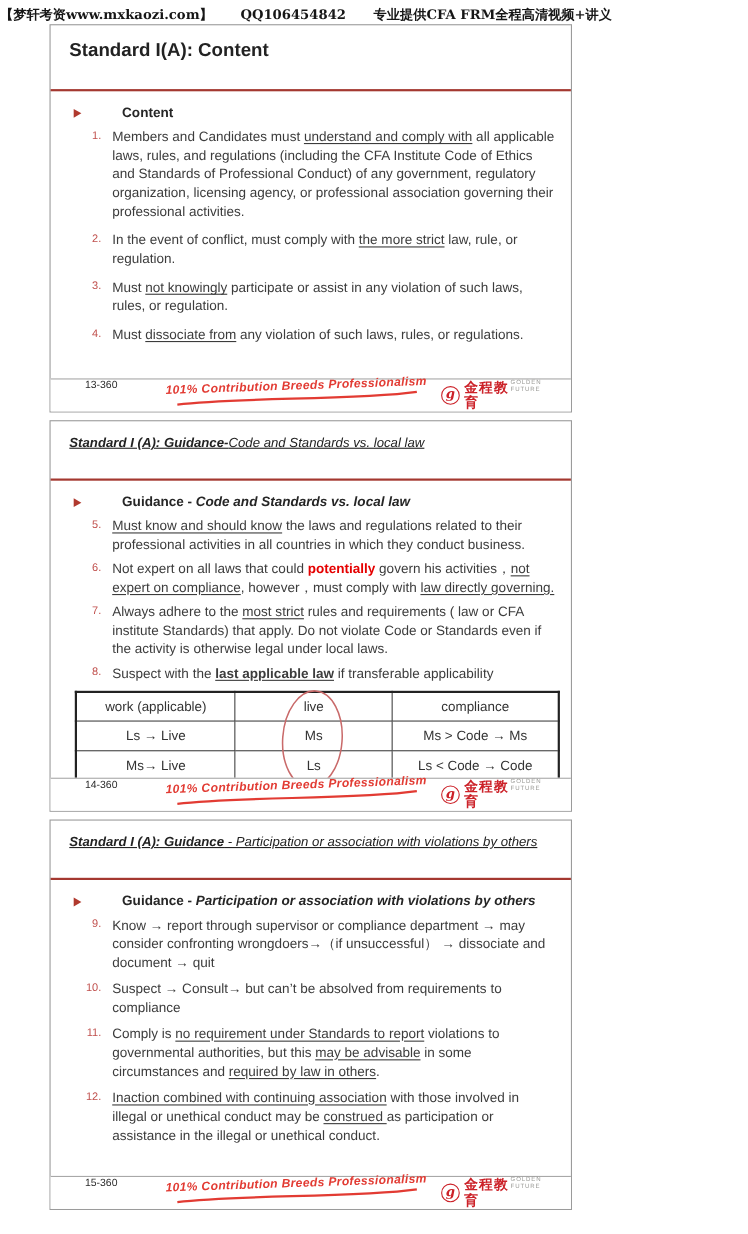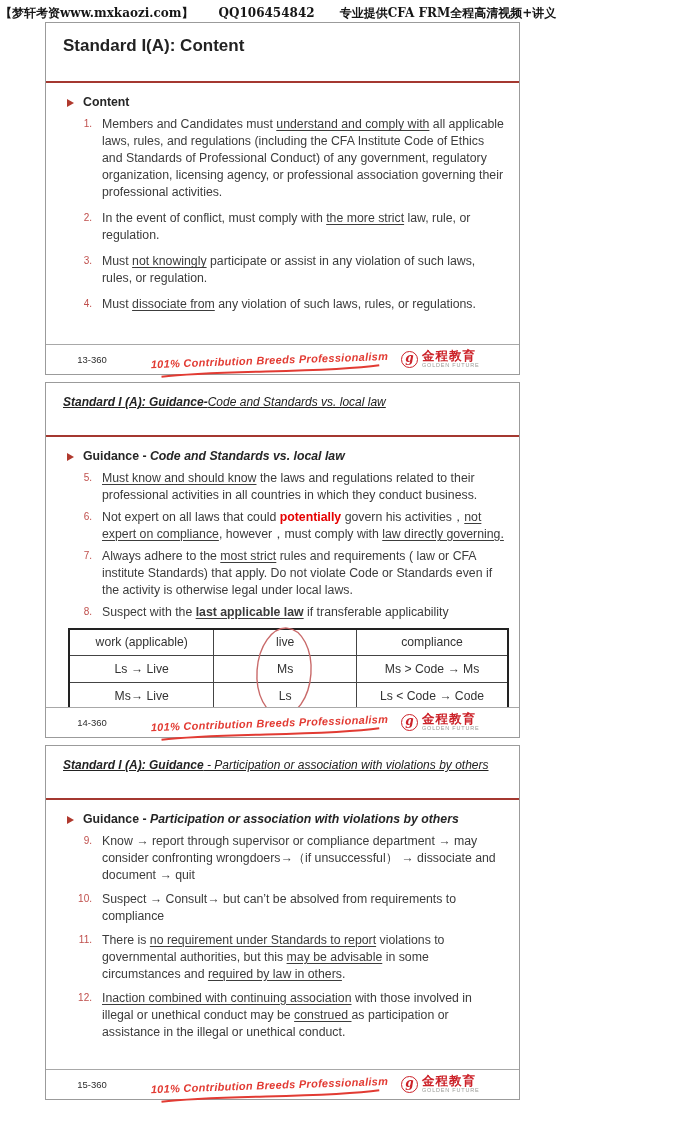--- a/index.html
+++ b/index.html
@@ -15,21 +15,21 @@
   #slide3 { top:745px; height:355px; }
 
   .slide-title { padding:12px 16px 24px 17px; border-bottom:2px solid #a43830;
                  font-size:17px; line-height:1.32; color:#222; }
   .t-bold { font-weight:bold; }
   #slide2 .slide-title, #slide3 .slide-title { font-style:italic; font-size:12px;text-decoration:underline; }
 
   .slide-body { padding:10px 15px 0 20px; font-size:12.3px; }
 
   .bullet-row { display:flex; align-items:flex-start; margin:2px 0 7px 0;
-                font-weight:bold; color:#262626; }
+                font-weight:bold; color:#262626;gap:28px; }
   .tri { width:0; height:0; border-top:4px solid transparent; border-bottom:4px solid transparent;
          border-left:7px solid #b0392e; margin:4px 9px 0 1px; flex-shrink:0; }
   .h-italic { font-style:italic; }
 
   .item { display:flex; margin-bottom:9px; padding-left:12px; }
   #slide2 .item { margin-bottom:5px; }
   #slide3 .item { margin-bottom:7px; }
   .num { width:14px; flex-shrink:0; text-align:right; margin-right:10px;
          font-size:10px; color:#c0504d; padding-top:2px; }
   .txt { flex:1; line-height:1.38; color:#3c3c3c; }
@@ -38,30 +38,30 @@
   .red { color:#e50000; font-weight:bold; }
 
   .table-wrap { position:relative; margin:7px 0 0 2px; width:441px; }
   .law-table { width:441px; border-collapse:collapse; border:2px solid #222; }
   .law-table th, .law-table td { border:1px solid #444; height:27px; text-align:center;
          font-weight:normal; font-size:12.2px; color:#333; }
   .law-table col.c1 { width:33%; } .law-table col.c2 { width:32.5%; } .law-table col.c3 { width:34.5%; }
   .ellipse-overlay { position:absolute; left:0; top:-3px; pointer-events:none; }
 
   .slide-footer { position:absolute; left:0; right:0; bottom:0; height:30px;
-                  border-top:1px solid #a8a8a8; display:flex; align-items:center; background:#fff; }
+                  border-top:1px solid #a8a8a8; display:flex; background:#fff; }
   .pagenum { width:92px; text-align:center; font-size:9.5px; color:#2c2c2c; }
   .slogan { flex:1; position:relative; text-align:center; color:#e23b33; font-style:italic;
             font-weight:bold; font-size:11px; transform:rotate(-2deg); letter-spacing:0.3px; }
   .slogan svg { position:absolute; left:50%; margin-left:-112px; top:13px; }
   .logo { display:flex; align-items:center; gap:4px; width:108px; margin-right:10px; flex-shrink:0; }
   .logo-circle { width:17px; height:17px; border:1.6px solid #cc2229; border-radius:50%;
                  color:#cc2229; font-family:"DejaVu Serif",serif; font-weight:bold; font-style:italic;
                  font-size:12px; line-height:13px; text-align:center; flex-shrink:0; }
-  .logo-text { display:flex; flex-direction:column; line-height:1.05; }
+  .logo-text { display:flex; flex-direction:row; line-height:1.05; }
   .logo-cn { color:#cc2229; font-weight:bold; font-size:12.5px; letter-spacing:1px; }
   .logo-en { color:#9a9a96; font-size:5.5px; letter-spacing:0.8px; }
 </style>
 </head>
 <body>
 
 <div class="page">
 
   <div class="site-header">【梦轩考资www.mxkaozi.com】      QQ106454842      专业提供CFA FRM全程高清视频+讲义</div>
 
@@ -196,21 +196,21 @@
       <div class="item">
         <span class="num">9.</span>
         <span class="txt"><span>Know → report through supervisor or compliance department → may consider confronting wrongdoers→（if unsuccessful） → dissociate and document → quit</span></span>
       </div>
       <div class="item">
         <span class="num">10.</span>
         <span class="txt"><span>Suspect → Consult→ but can’t be absolved from requirements to compliance</span></span>
       </div>
       <div class="item">
         <span class="num">11.</span>
-        <span class="txt"><span>There is </span><span class="u">no requirement under Standards to report</span><span> violations to governmental authorities, but this </span><span class="u">may be advisable</span><span> in some circumstances and </span><span class="u">required by law in others</span><span>.</span></span>
+        <span class="txt"><span>Comply is </span><span class="u">no requirement under Standards to report</span><span> violations to governmental authorities, but this </span><span class="u">may be advisable</span><span> in some circumstances and </span><span class="u">required by law in others</span><span>.</span></span>
       </div>
       <div class="item">
         <span class="num">12.</span>
         <span class="txt"><span class="u">Inaction combined with continuing association</span><span> with those involved in illegal or unethical conduct may be </span><span class="u">construed </span><span>as participation or assistance in the illegal or unethical conduct.</span></span>
       </div>
     </div>
     <div class="slide-footer">
       <span class="pagenum">15-360</span>
       <span class="slogan"><span>101% Contribution Breeds Professionalism</span>
         <svg width="224" height="8">

